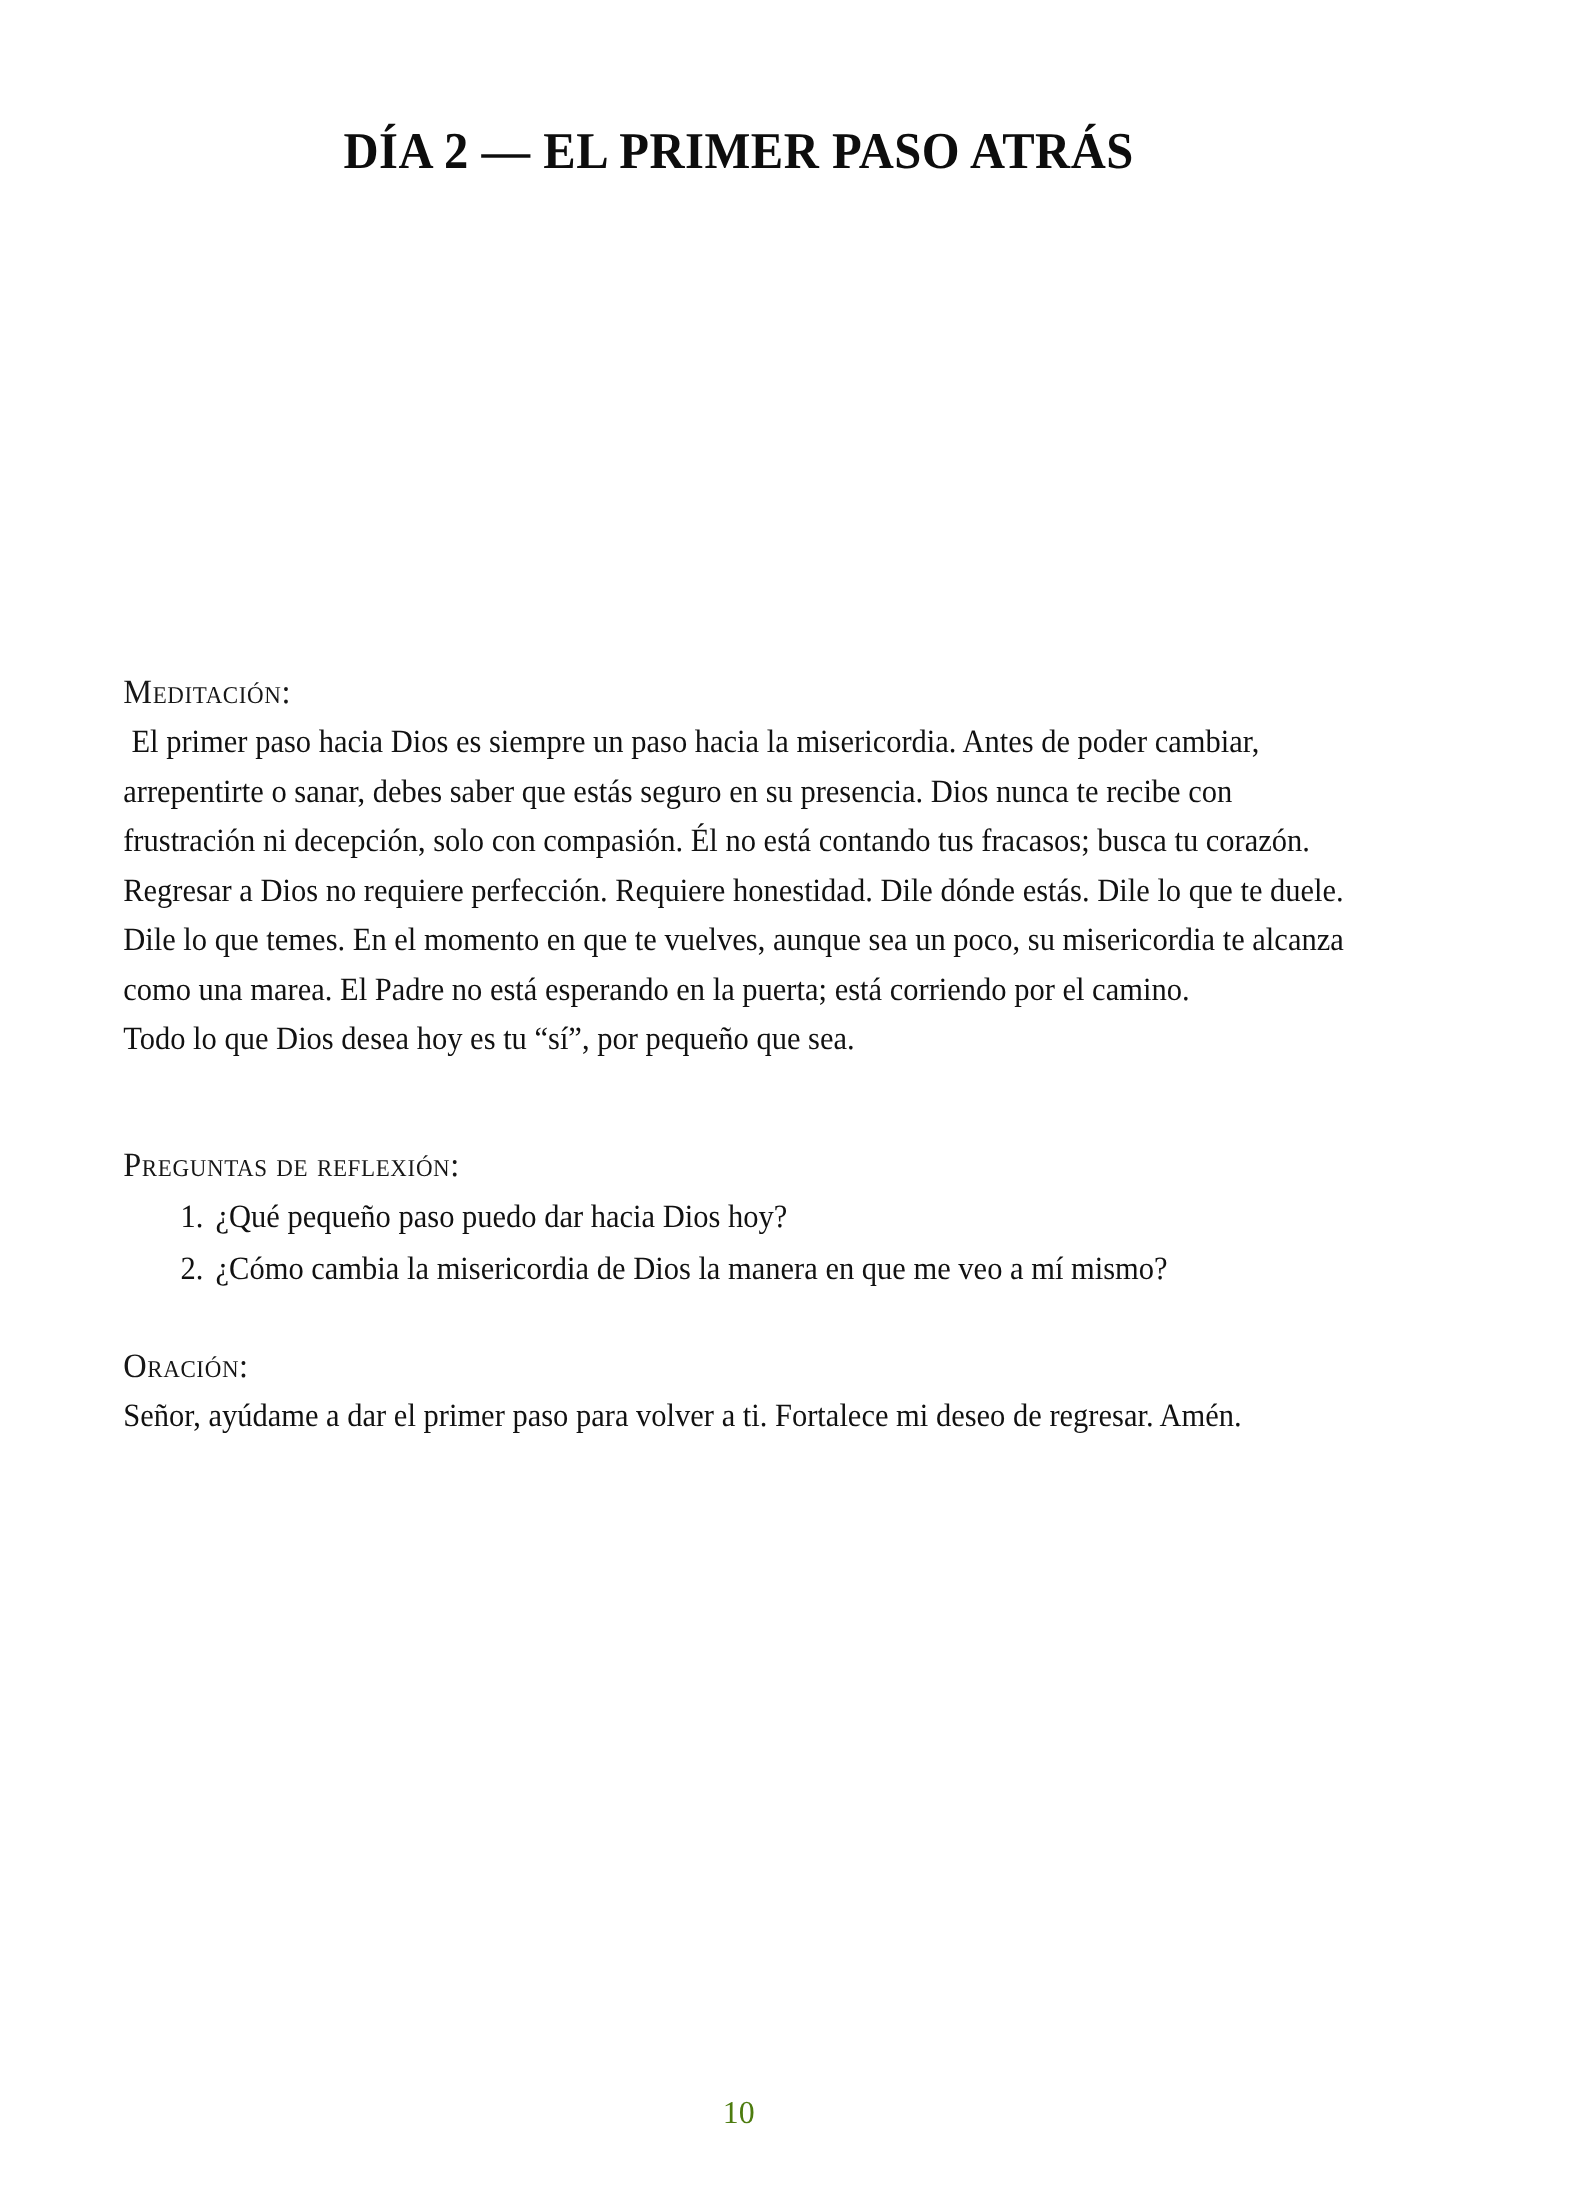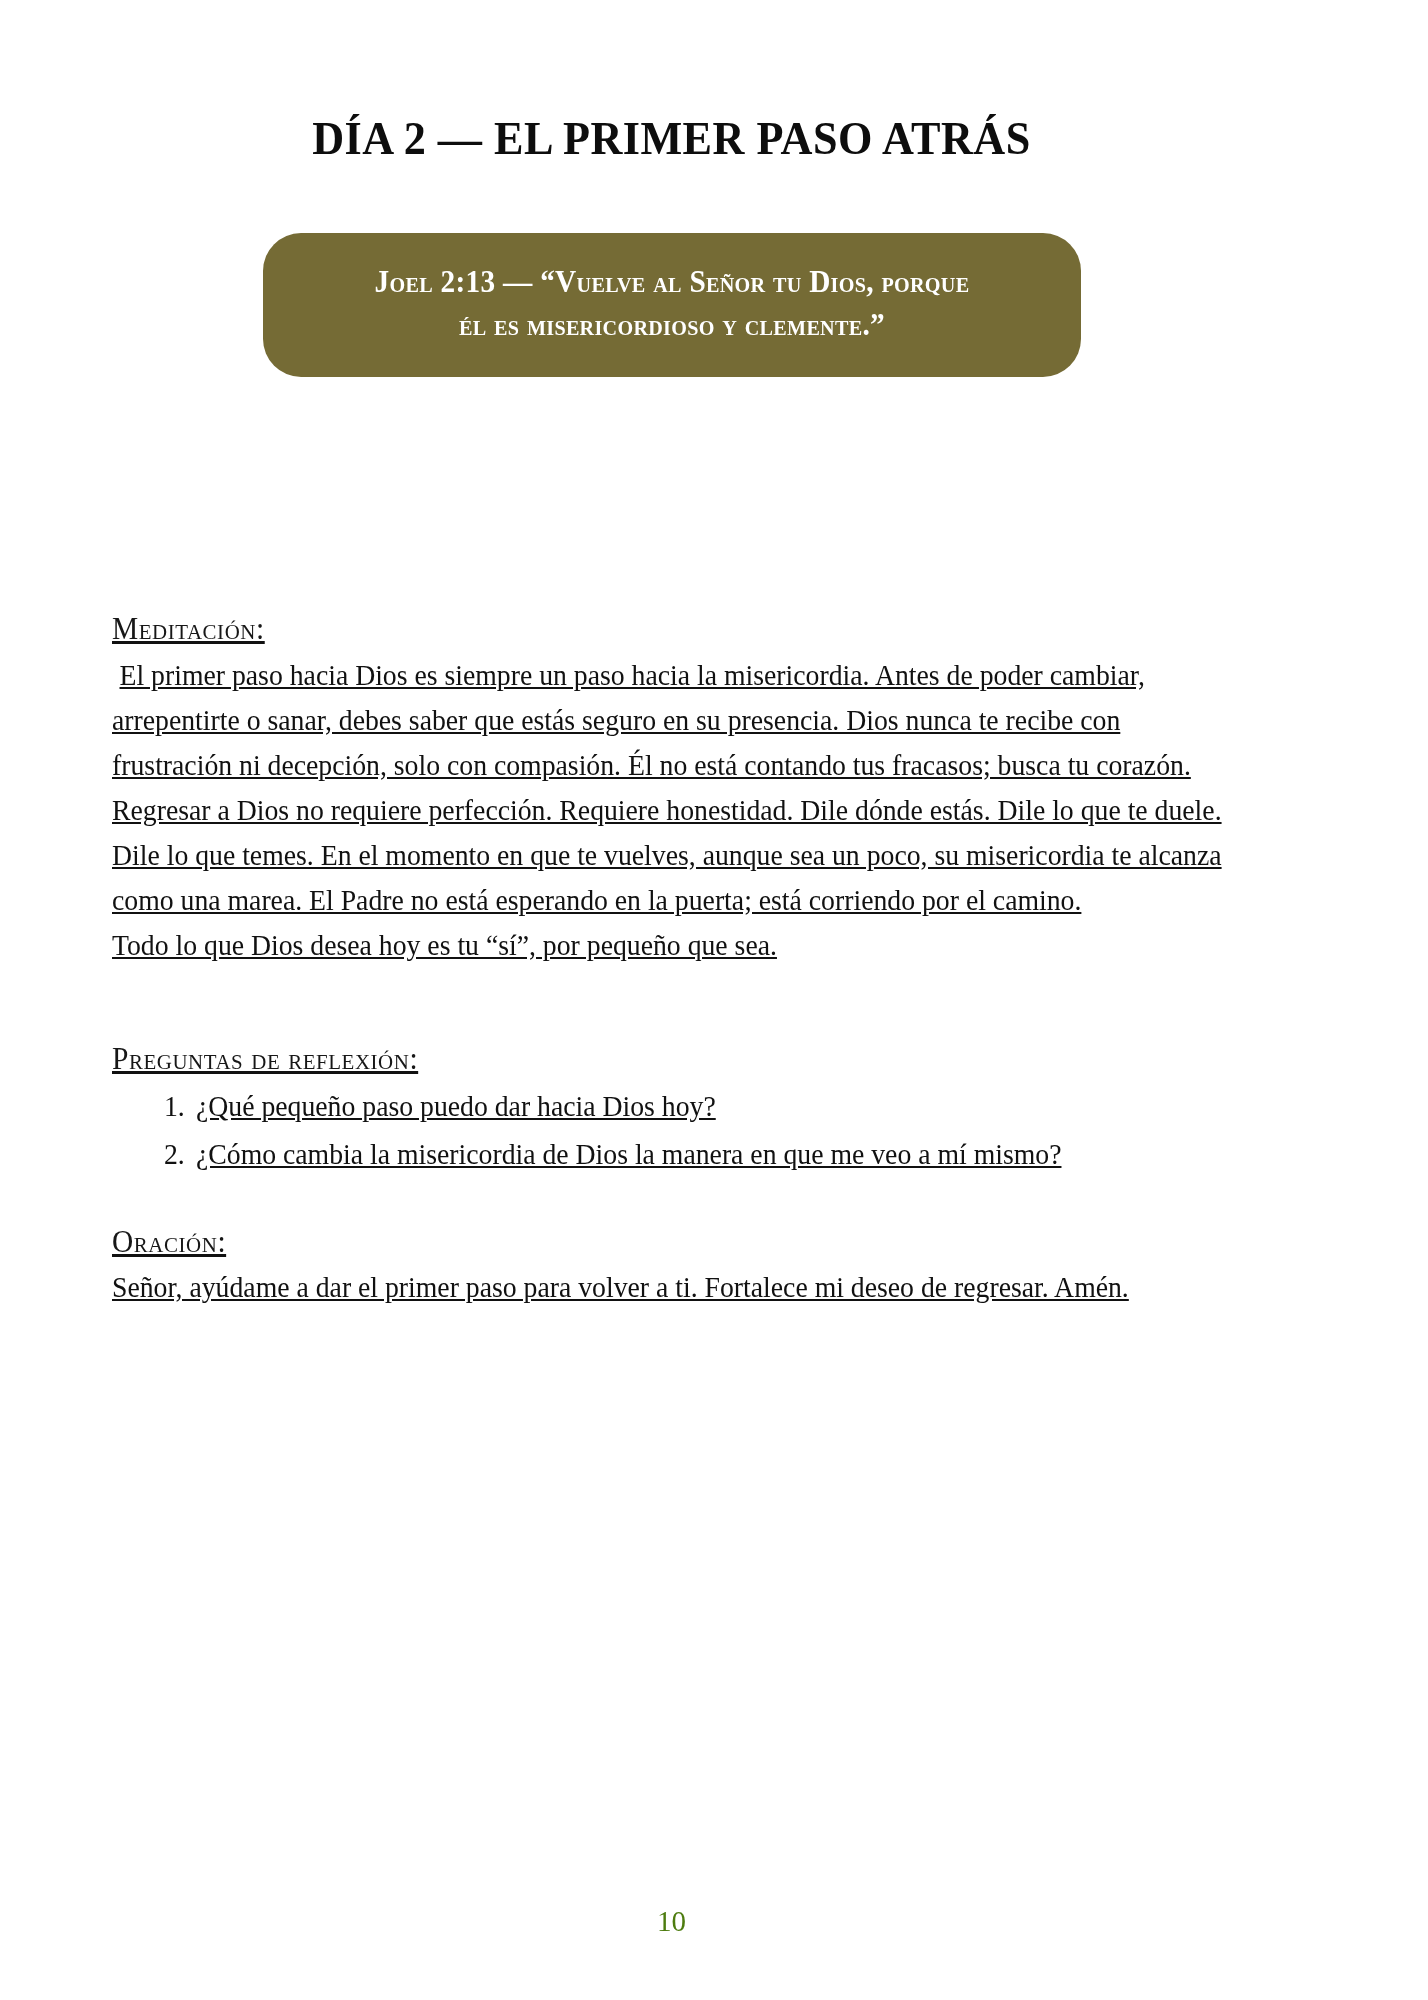--- a/index.html
+++ b/index.html
@@ -67,21 +67,20 @@
     display: block;
   }
 
   
   .content {
     position: absolute;
     left: 112px;
     right: 112px;
     top: 610px;
     width: 1204px;
-    text-decoration: underline;
   }
 
   .section-head {
     font-family: "Liberation Serif", "DejaVu Serif", serif;
     font-variant: small-caps;
     font-size: 31px;
     letter-spacing: 0.6px;
     color: #171717;
     margin: 0 0 4px 0;
     line-height: 1.25;
@@ -146,26 +145,20 @@
     color: #4d7c0f;
   }
 </style>
 </head>
 <body>
 
 <div class="page">
 
   <h1 class="page-title">DÍA 2 — EL PRIMER PASO ATRÁS</h1>
 
-  <div class="verse-wrap">
-    <div class="verse-box">
-      <span class="verse-text">Joel 2:13 — “Vuelve al Señor tu Dios, porque</span>
-      <span class="verse-text">él es misericordioso y clemente.”</span>
-    </div>
-  </div>
 
   <div class="content">
 
     <div class="section-head">Meditación:</div>
 
     <p class="body-par indent-first"> El primer paso hacia Dios es siempre un paso hacia la misericordia. Antes de poder cambiar, arrepentirte o sanar, debes saber que estás seguro en su presencia. Dios nunca te recibe con frustración ni decepción, solo con compasión. Él no está contando tus fracasos; busca tu corazón.</p>
 
     <p class="body-par">Regresar a Dios no requiere perfección. Requiere honestidad. Dile dónde estás. Dile lo que te duele. Dile lo que temes. En el momento en que te vuelves, aunque sea un poco, su misericordia te alcanza como una marea. El Padre no está esperando en la puerta; está corriendo por el camino.</p>
 
     <p class="body-par">Todo lo que Dios desea hoy es tu “sí”, por pequeño que sea.</p>

